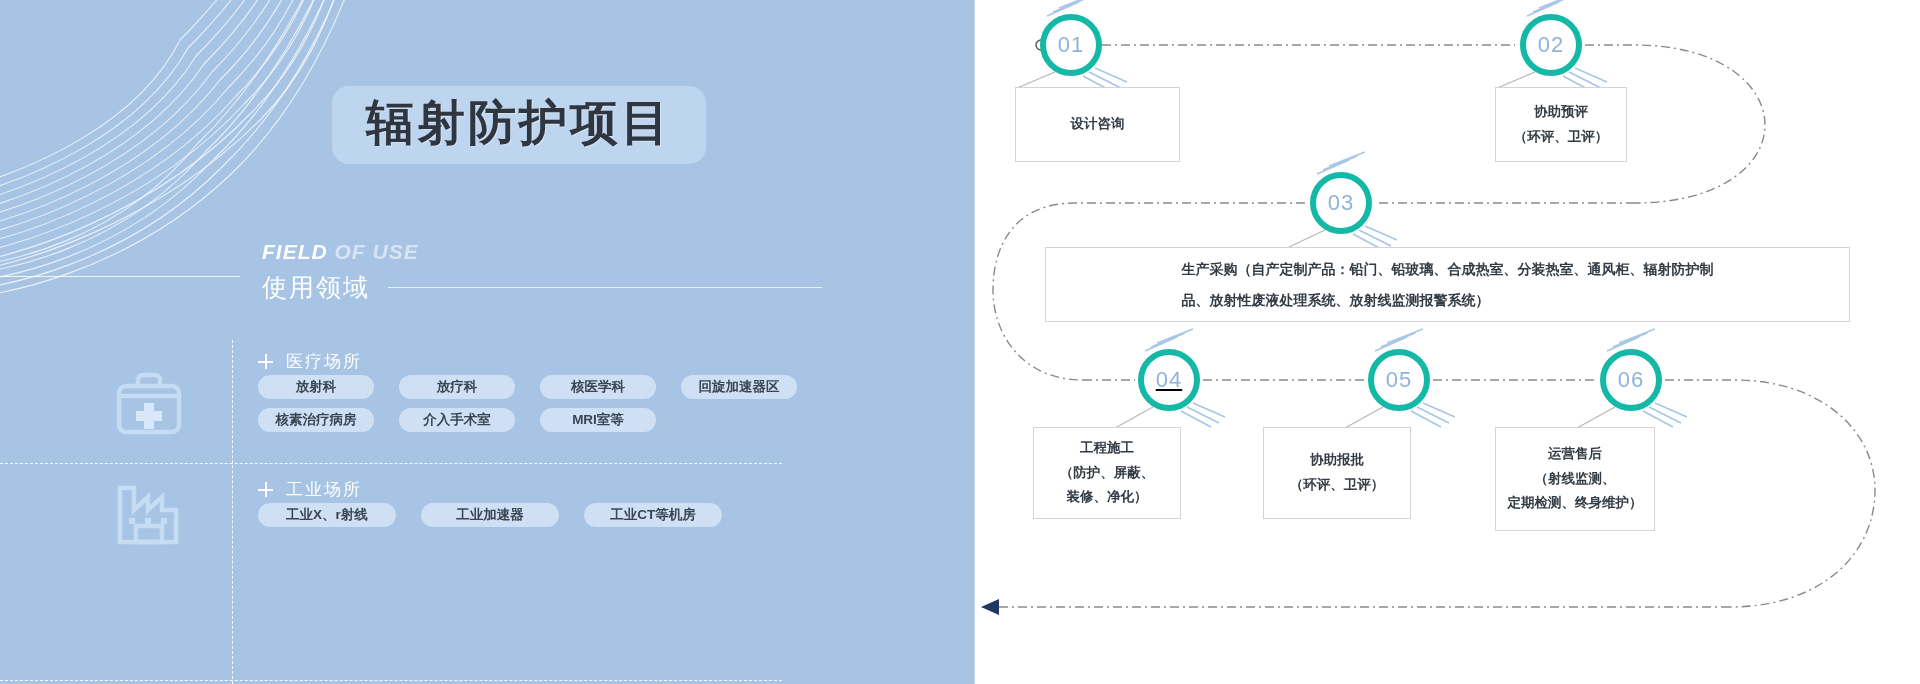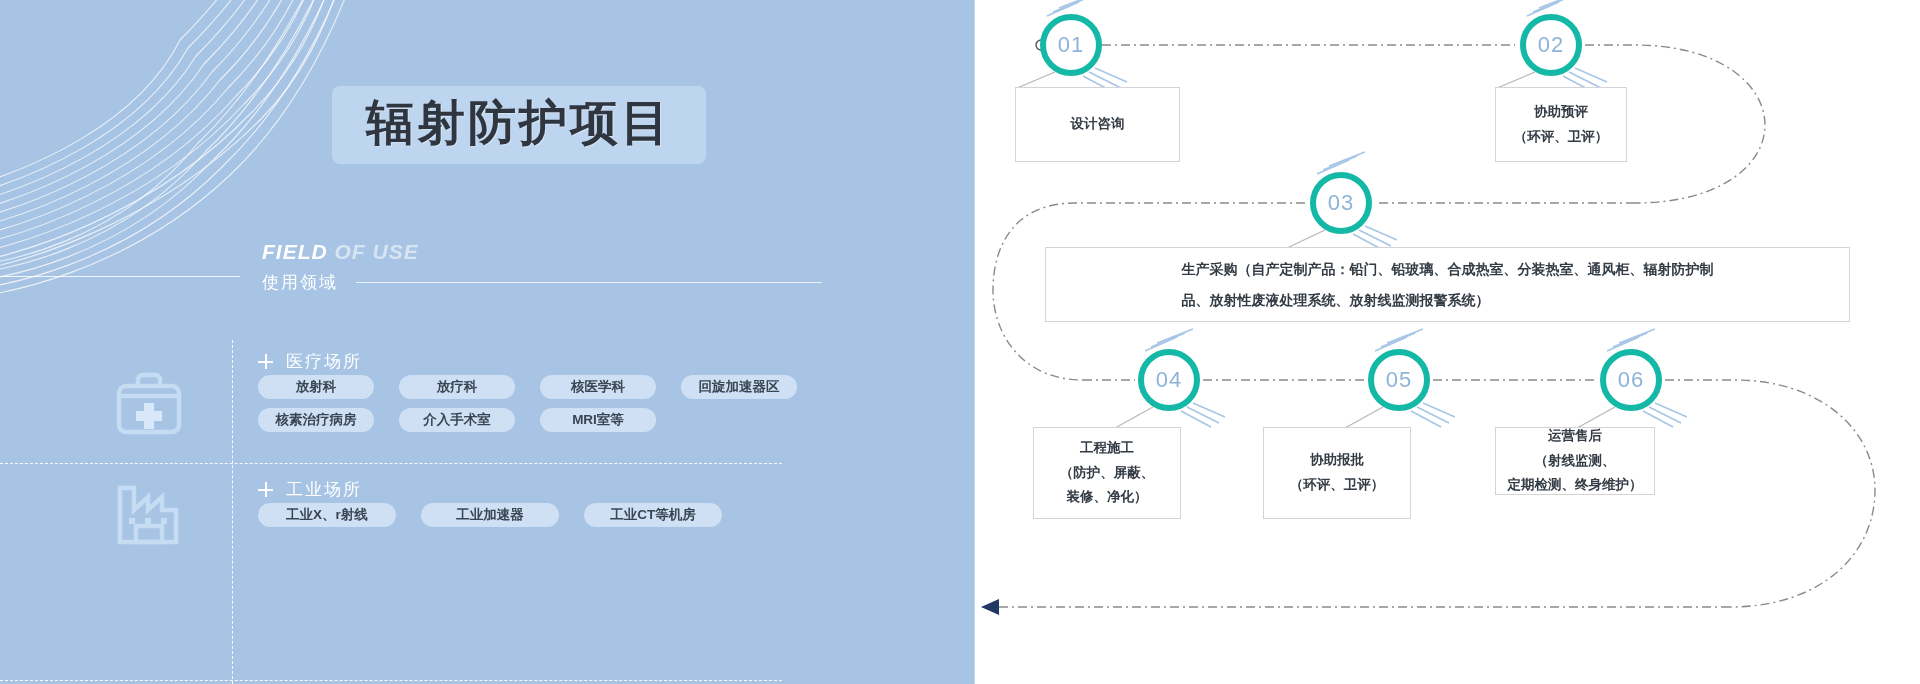--- a/index.html
+++ b/index.html
@@ -23,21 +23,21 @@
     position:absolute;left:-40px;top:-30px;
     width:420px;height:330px;
     pointer-events:none;
   }
   .title-wrap{
     position:absolute;left:332px;top:86px;
   }
   .title-badge{
     display:inline-block;
     background:#bdd5ef;
-    border-radius:8px;
+    border-radius:17px;
     padding:13px 34px 17px 34px;
   }
   .title-badge span{
     font-size:48px;
     font-weight:bold;
     color:#2f3640;
     letter-spacing:3px;
     line-height:1;
     text-shadow:1px 1px 0 rgba(255,255,255,.35);
   }
@@ -51,21 +51,21 @@
     font-size:21px;font-weight:bold;font-style:italic;
     letter-spacing:1px;line-height:1;
     white-space:nowrap;
   }
   .field-en .w1{color:#ffffff;}
   .field-en .w2{color:rgba(255,255,255,.55);font-weight:bold;}
   .field-cn-row{
     display:flex;align-items:center;margin-top:9px;
   }
   .field-cn{
-    font-size:17px;color:#ffffff;letter-spacing:2px;white-space:nowrap;
+    font-size:25px;color:#ffffff;letter-spacing:2px;white-space:nowrap;
   }
   .field-rule{
     flex:1;height:1px;background:rgba(255,255,255,.75);
     margin-left:18px;margin-right:0;
   }
   .top-rule{
     position:absolute;left:0;top:276px;width:240px;height:1px;
     background:rgba(255,255,255,.85);
   }
 
@@ -371,21 +371,21 @@
 
     <div class="node" style="left:65px;top:14px;">
       <span>01</span>
       </div>
     <div class="node" style="left:545px;top:14px;">
       <span>02</span>
       </div>
     <div class="node" style="left:335px;top:172px;">
       <span>03</span>
       </div>
-    <div class="node" style="left:163px;top:349px;">
+    <div class="node" style="left:163px;top:349px;text-decoration:underline;">
       <span>04</span>
       </div>
     <div class="node" style="left:393px;top:349px;">
       <span>05</span>
       </div>
     <div class="node" style="left:625px;top:349px;">
       <span>06</span>
       </div>
 
     <div class="box" style="left:40px;top:87px;width:165px;height:75px;">
@@ -406,20 +406,20 @@
       <p>工程施工
 （防护、屏蔽、
 装修、净化）</p>
       </div>
 
     <div class="box" style="left:288px;top:427px;width:148px;height:92px;">
       <p>协助报批
 （环评、卫评）</p>
       </div>
 
-    <div class="box" style="left:520px;top:427px;width:160px;height:68px;">
+    <div class="box" style="left:520px;top:427px;width:160px;height:104px;">
       <p>运营售后
 （射线监测、
 定期检测、终身维护）</p>
       </div>
 
   </div>
 </div>
 
 </body></html>

